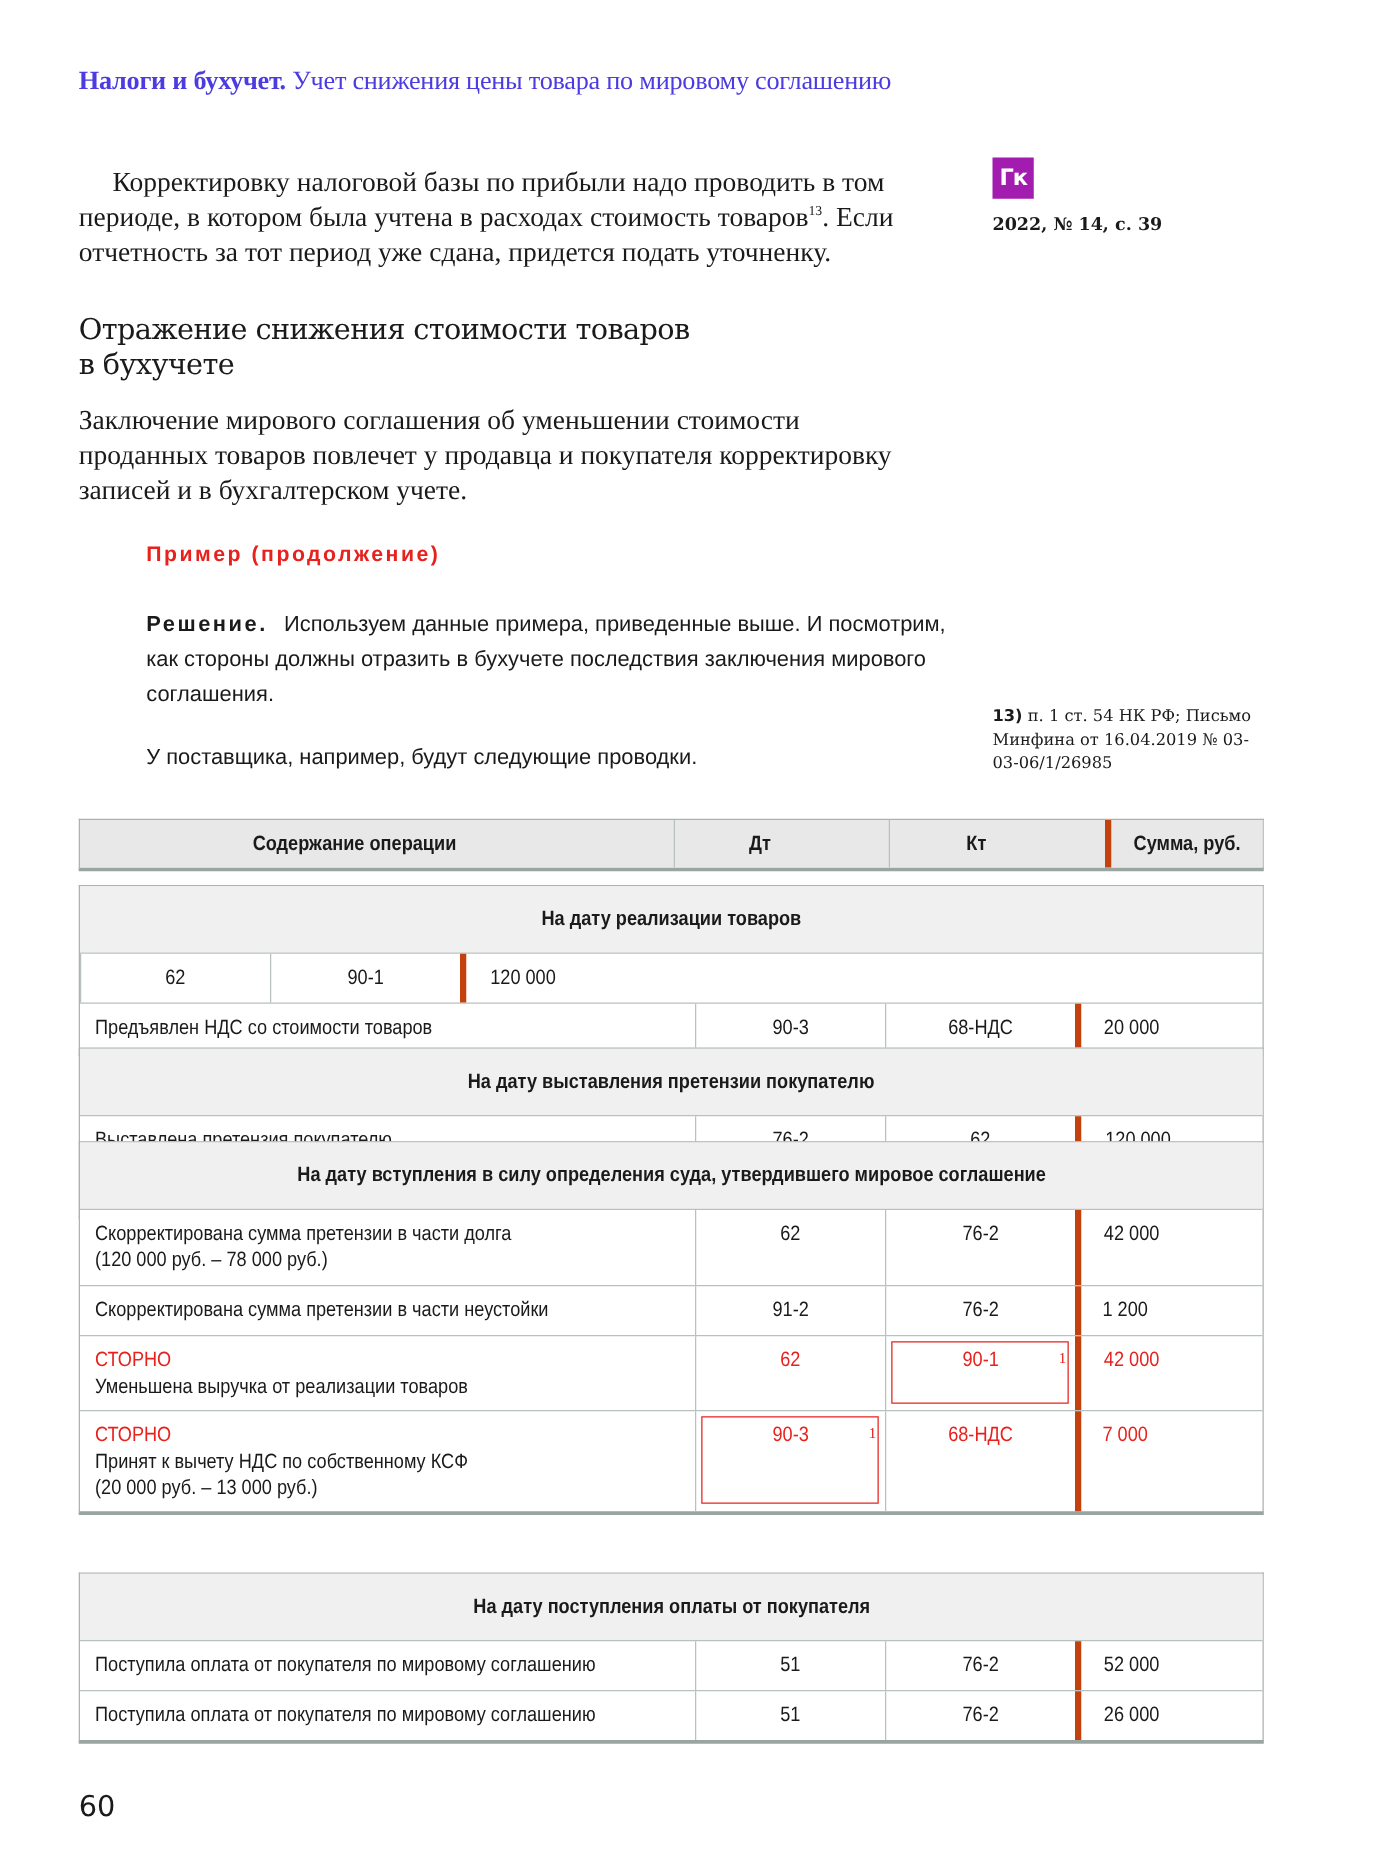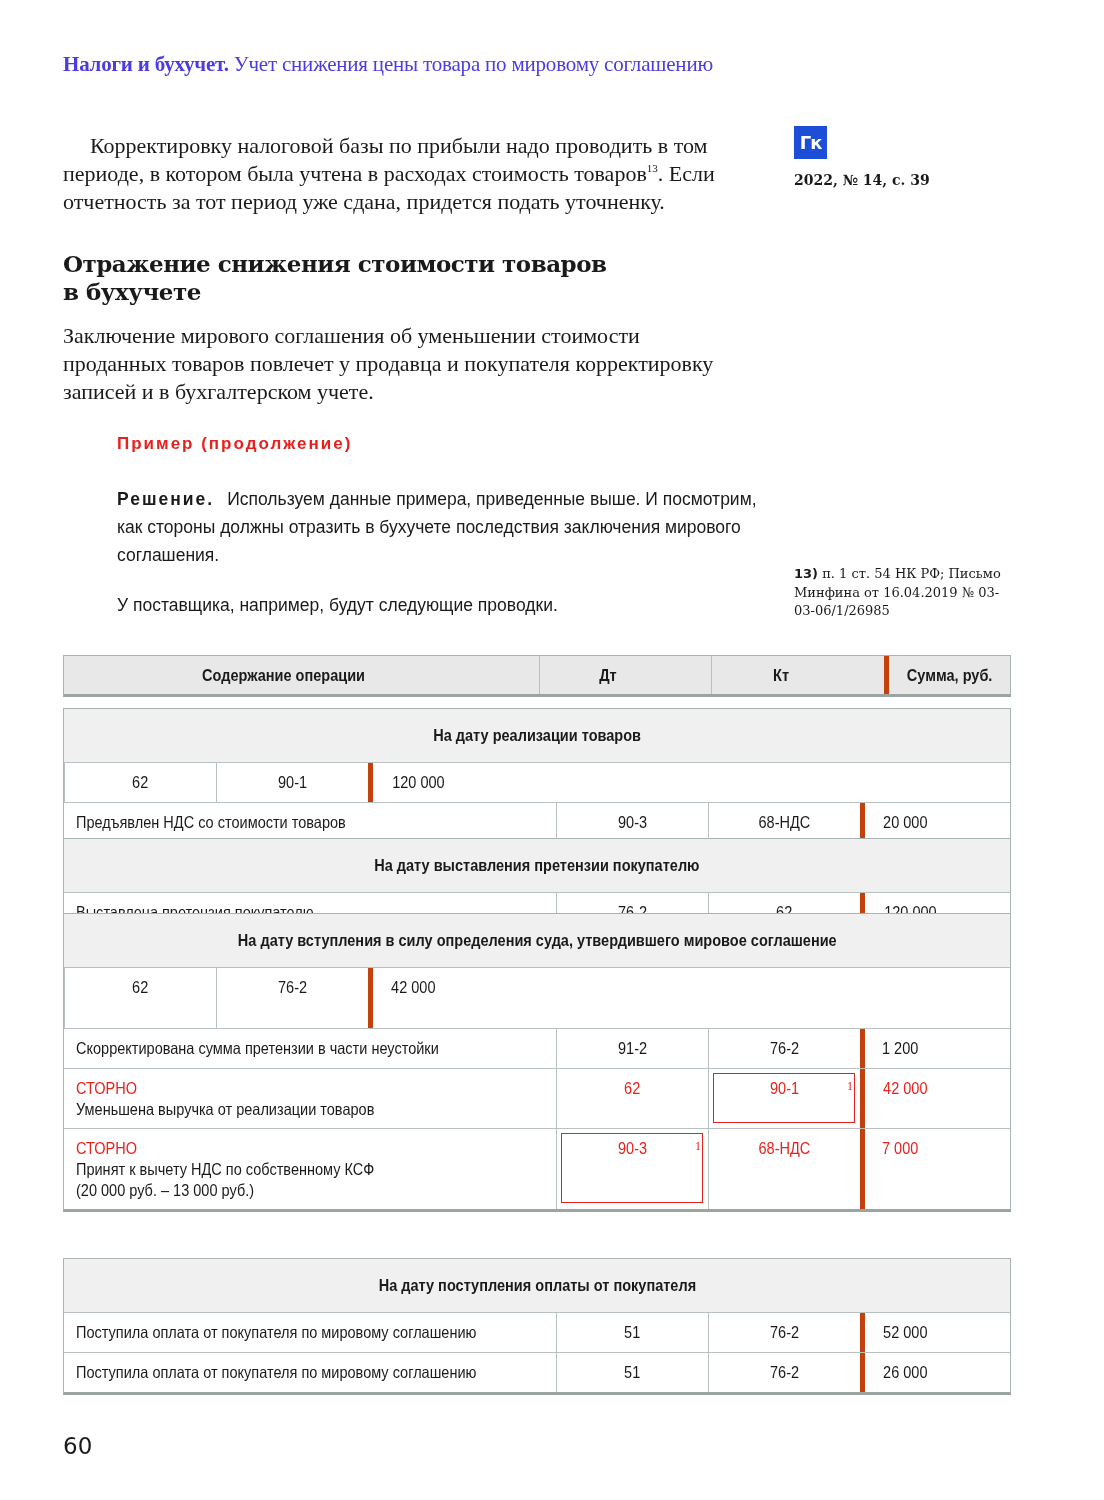--- a/index.html
+++ b/index.html
@@ -14,21 +14,21 @@
 
   .intro {
     position: absolute; left: 63px; top: 132px; width: 680px;
     font-family: "Liberation Serif", serif; font-size: 22px; line-height: 28px; color: #1a1a1a;
   }
   .intro p { margin: 0; text-indent: 27px; }
   .intro sup { font-size: 11px; vertical-align: 9px; line-height: 0; }
 
   .heading {
     position: absolute; left: 63px; top: 250px; width: 680px;
-    font-family: "DejaVu Serif", serif; font-weight: bold; font-size: 23px; line-height: 28px; color: #1a1a1a;
+    font-family: "DejaVu Serif", serif; font-weight: normal; font-size: 23px; line-height: 28px; color: #1a1a1a;
     letter-spacing: -0.5px;
   }
   .lead {
     position: absolute; left: 63px; top: 322px; width: 680px;
     font-family: "Liberation Serif", serif; font-size: 22px; line-height: 28px; color: #1a1a1a;
   }
 
   .example-title {
     position: absolute; left: 117px; top: 434px;
     font-family: "Liberation Sans", sans-serif; font-weight: bold; font-size: 17px; color: #e8211d;
@@ -40,21 +40,21 @@
   }
   .solution .sol-label { font-weight: bold; letter-spacing: 2px; margin-right: 13px; }
   .supplier-line {
     position: absolute; left: 117px; top: 595px;
     font-family: "Liberation Sans", sans-serif; font-size: 17.5px; color: #1a1a1a;
   }
 
   
   .gk-logo {
     position: absolute; left: 794px; top: 126px; width: 33px; height: 33px;
-    background: #1d4ed8; color: #fff; display: flex; align-items: center; justify-content: center;
+    background: #a21caf; color: #fff; display: flex; align-items: center; justify-content: center;
     font-family: "DejaVu Sans", sans-serif; font-weight: bold; font-size: 18px; letter-spacing: -1px;
   }
   .sidenote {
     position: absolute; left: 794px; top: 168px; width: 220px;
     font-family: "DejaVu Serif", serif; font-size: 13px; line-height: 18.5px; color: #1a1a1a;
   }
   .sidenote .ref { font-weight: bold; font-size: 14px; margin-top: 3px; display: block; }
   .footnote {
     position: absolute; left: 794px; top: 565px; width: 220px;
     font-family: "DejaVu Serif", serif; font-size: 13px; line-height: 18.5px; color: #1a1a1a;
@@ -176,20 +176,21 @@
     <div class="cell c3"><span class="t-font center">91-1</span></div>
     <div class="cell c4"><span class="t-font right">1 200</span></div>
   </div>
 </div>
 
 <div class="block" style="top:913px;">
   <div class="row grp">
       <span class="t-font center">На дату вступления в силу определения суда, утвердившего мировое соглашение</span>
     </div>
   <div class="row drow" style="height:60px;">
+    <div class="cell c1"><span class="t-font">Скорректирована сумма претензии в части долга</span><br><span class="t-font">(120 000 руб. – 78 000 руб.)</span></div>
     <div class="cell c2"><span class="t-font center">62</span></div>
     <div class="cell c3"><span class="t-font center">76-2</span></div>
     <div class="cell c4"><span class="t-font right">42 000</span></div>
   </div>
   <div class="row drow">
     <div class="cell c1"><span class="t-font">Скорректирована сумма претензии в части неустойки</span></div>
     <div class="cell c2"><span class="t-font center">91-2</span></div>
     <div class="cell c3"><span class="t-font center">76-2</span></div>
     <div class="cell c4"><span class="t-font right">1 200</span></div>
   </div>

